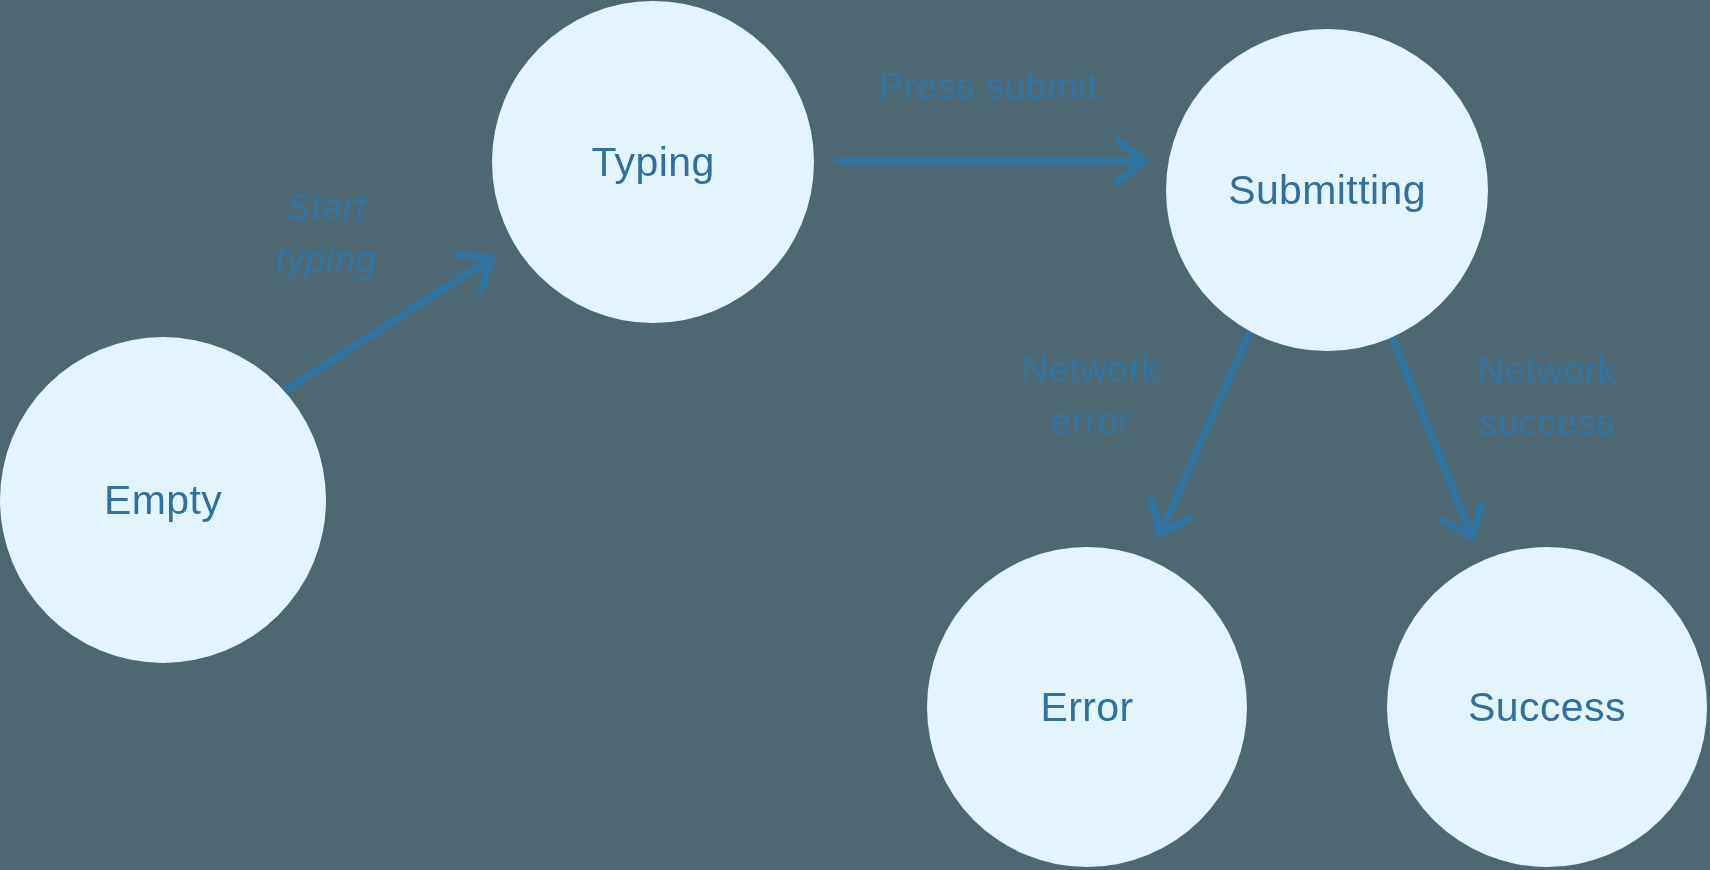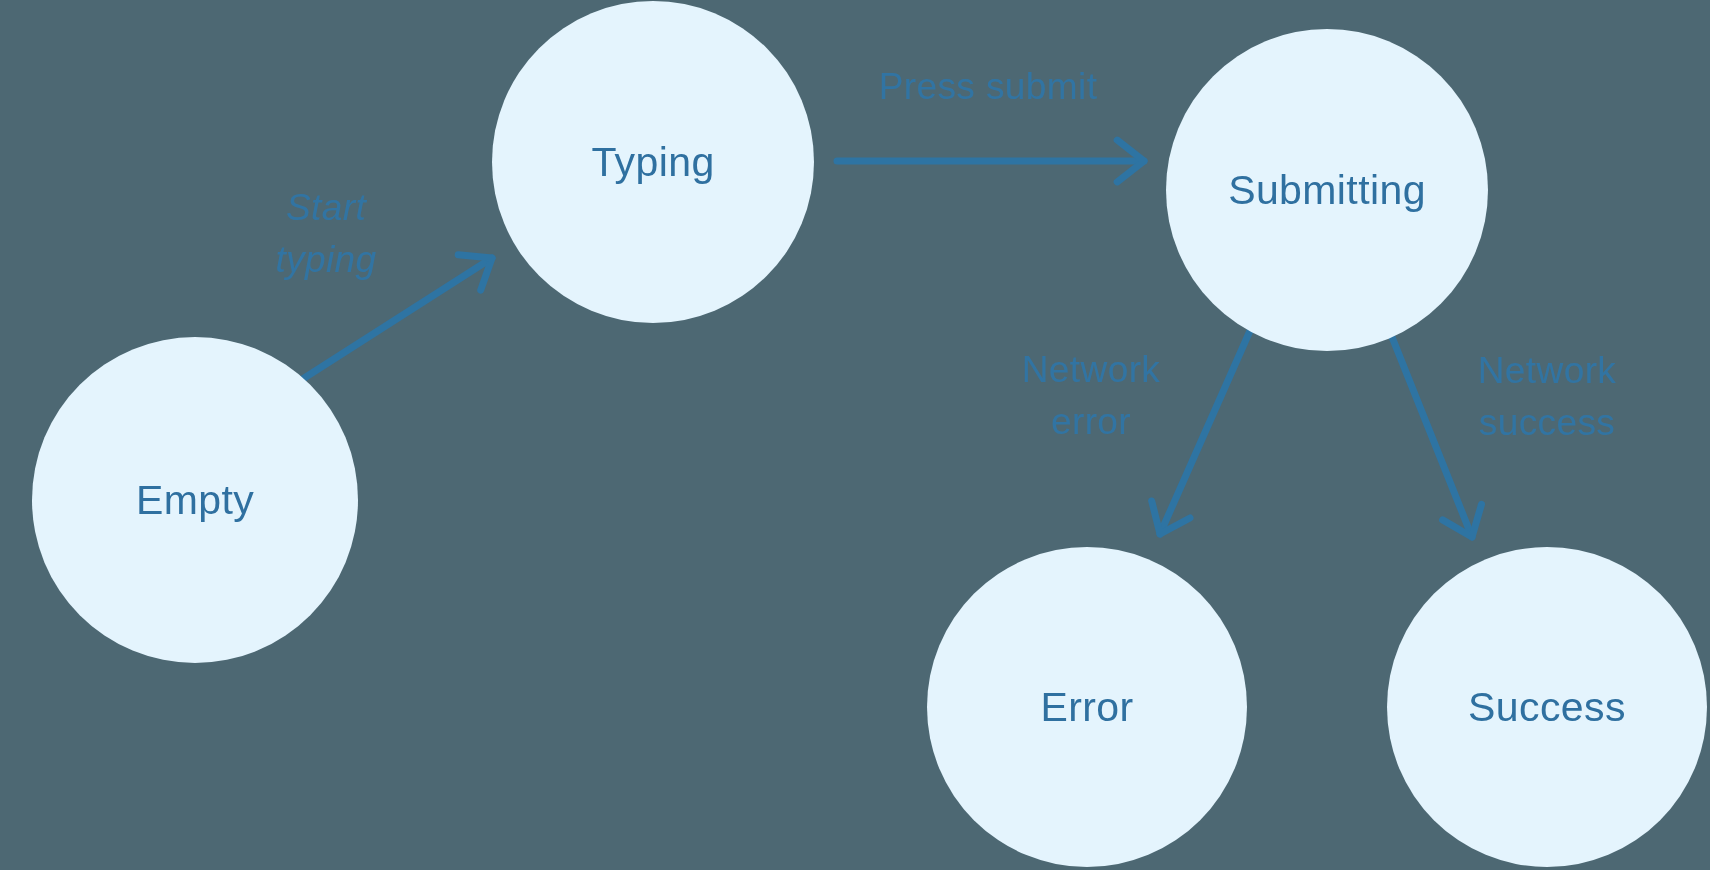--- a/index.html
+++ b/index.html
@@ -46,21 +46,21 @@
       <path d="M 287 389 L 492 258"></path>
       <polyline points="480.7,290.1 492,258 458.2,254.8"></polyline>
       <path d="M 837 161 L 1144 161"></path>
       <polyline points="1117.2,181.9 1144,161 1117.2,140.1"></polyline>
       <path d="M 1253 324 L 1160 534"></path>
       <polyline points="1151.7,501.0 1160,534 1190.0,518.0"></polyline>
       <path d="M 1388 327 L 1472 537"></path>
       <polyline points="1442.6,519.9 1472,537 1481.5,504.3"></polyline>
     </svg>
   <div id="nodes-layer">
-      <div class="node" style="left: 0px; top: 337px; width: 326px; height: 326px; margin-left: 32px;">
+      <div class="node" style="left: 0px; top: 337px; width: 326px; height: 326px;">
     <span class="node-label">Empty</span>
   </div>
       <div class="node" style="left: 492px; top: 1px; width: 322px; height: 322px;">
     <span class="node-label">Typing</span>
   </div>
       <div class="node" style="left: 1166px; top: 1px; width: 322px; height: 322px; margin-top: 28px;">
     <span class="node-label">Submitting</span>
   </div>
       <div class="node" style="left: 927px; top: 547px; width: 320px; height: 320px;">
     <span class="node-label">Error</span>

